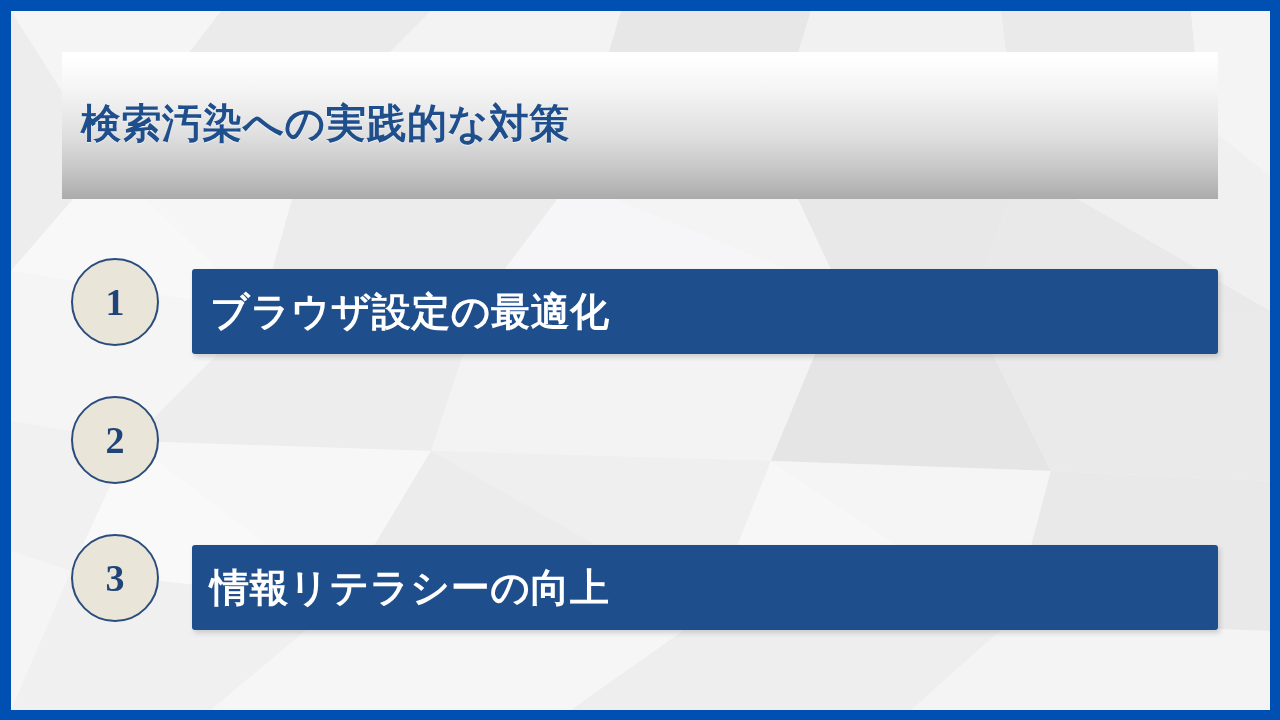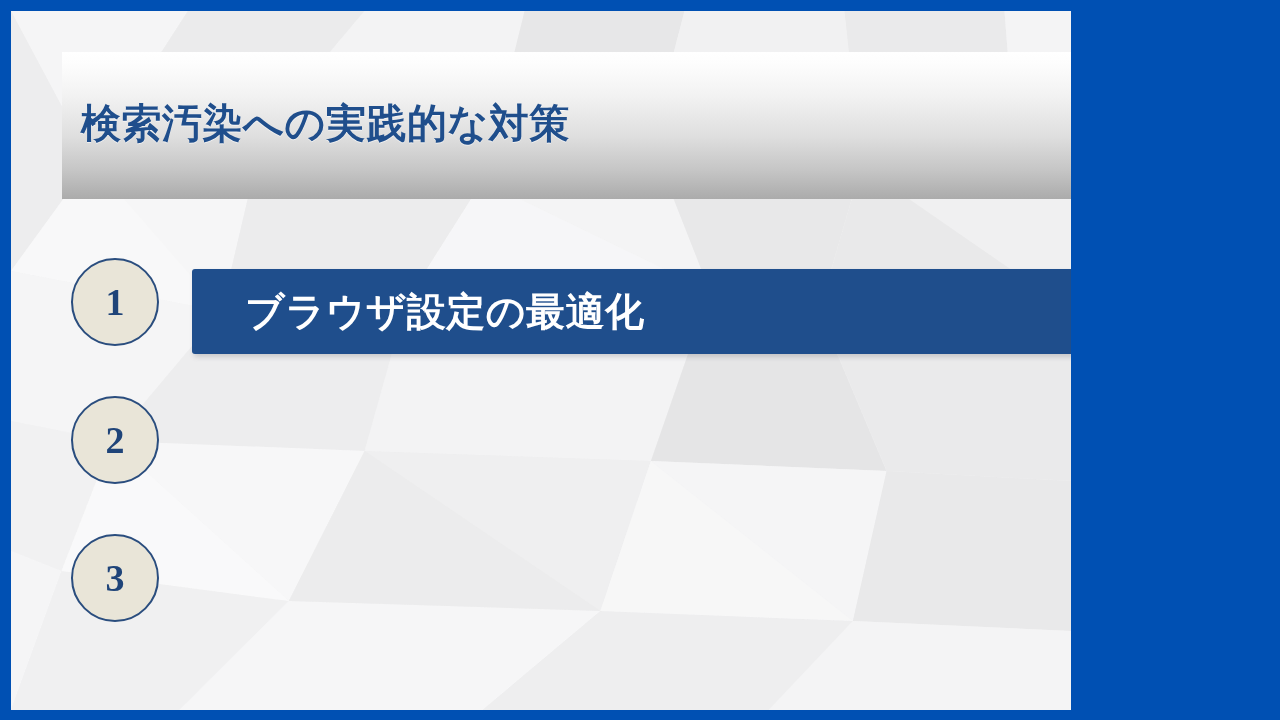--- a/index.html
+++ b/index.html
@@ -18,21 +18,21 @@
     overflow: hidden;
     background: #0050b3;
     box-sizing: border-box;
   }
 
   
   #canvas {
     position: absolute;
     left: 11px;
     top: 11px;
-    width: 1060px;
+    width: 1259px;
     height: 699px;
     background: #f0f0f1;
     overflow: hidden;
   }
 
   
   .poly-layer {
     position: absolute;
     left: 0; top: 0;
     width: 100%;
@@ -118,21 +118,20 @@
   .bar-text {
     position: absolute;
     left: 18px;
     top: 50%;
     transform: translateY(-50%);
     font-size: 39px;
     font-weight: bold;
     color: #ffffff;
     white-space: nowrap;
     letter-spacing: 0.5px;
-    margin-left: 35px;
   }
 </style>
 </head>
 <body>
 
 <div id="slide">
 
   <div id="canvas">
 
     <svg class="poly-layer" viewBox="0 0 1259 699" preserveAspectRatio="none">
@@ -196,16 +195,19 @@
     <div class="row row-2">
       <div class="badge">
         <div class="badge-num">2</div>
       </div>
     </div>
 
     <div class="row row-3">
       <div class="badge">
         <div class="badge-num">3</div>
       </div>
+      <div class="bar">
+        <div class="bar-text">情報リテラシーの向上</div>
+      </div>
     </div>
 
   </div>
 </div>
 
 </body></html>

